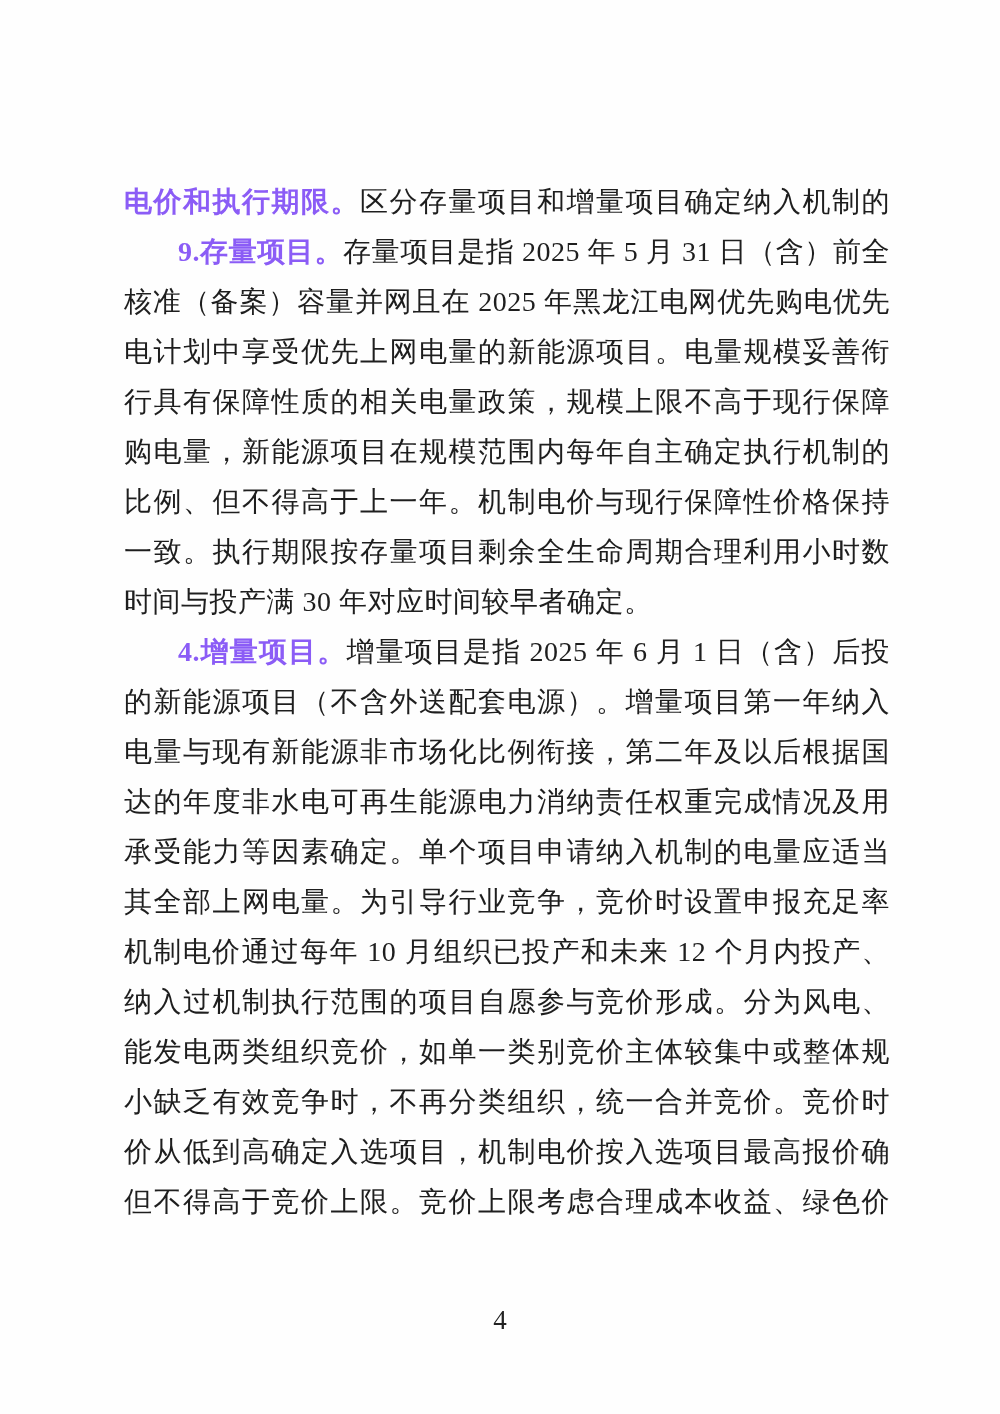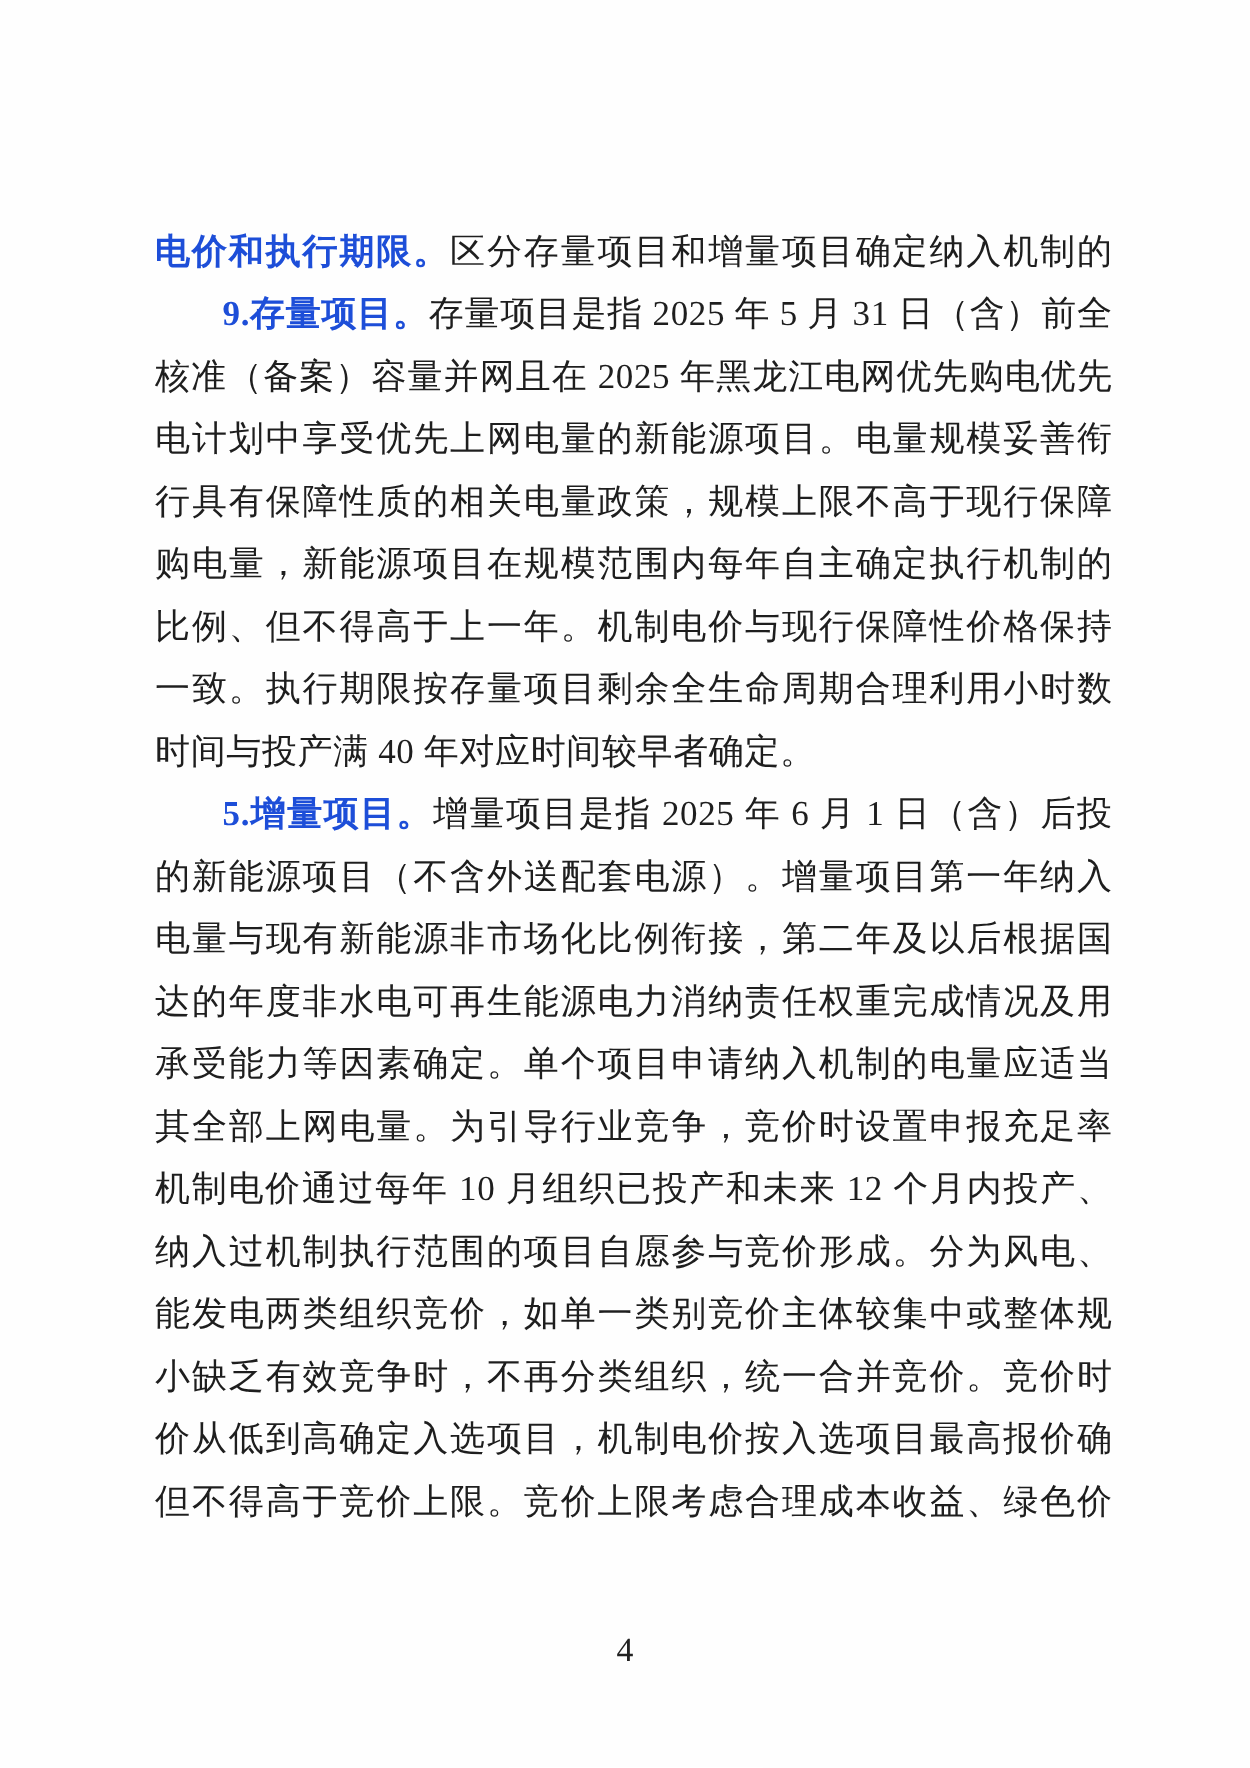--- a/index.html
+++ b/index.html
@@ -34,21 +34,21 @@
     overflow: hidden;
   }
   .line.para-end {
     text-align-last: left;
   }
   .line.indent {
     text-indent: 54px;
   }
   .lead {
     font-weight: 700;
-    color: #1d4ed8;
+    color: #8b5cf6;
   }
   .page-num {
     position: absolute;
     top: 1300px;
     left: 0;
     width: 100%;
     text-align: center;
     font-size: 27px;
     line-height: 40px;
     color: #222222;
@@ -62,23 +62,23 @@
 
     <div class="line"><span class="lead">电价和执行期限。</span><span>区分存量项目和增量项目确定纳入机制的电量</span></div>
 
     <div class="line indent"><span class="lead">9.存量项目。</span><span>存量项目是指 2025 年 5 月 31 日（含）前全部</span></div>
     <div class="line"><span>核准（备案）容量并网且在 2025 年黑龙江电网优先购电优先发</span></div>
     <div class="line"><span>电计划中享受优先上网电量的新能源项目。电量规模妥善衔接现</span></div>
     <div class="line"><span>行具有保障性质的相关电量政策，规模上限不高于现行保障性收</span></div>
     <div class="line"><span>购电量，新能源项目在规模范围内每年自主确定执行机制的电量</span></div>
     <div class="line"><span>比例、但不得高于上一年。机制电价与现行保障性价格保持</span></div>
     <div class="line"><span>一致。执行期限按存量项目剩余全生命周期合理利用小时数对应</span></div>
-    <div class="line para-end"><span>时间与投产满 40 年对应时间较早者确定。</span></div>
+    <div class="line para-end"><span>时间与投产满 30 年对应时间较早者确定。</span></div>
 
-    <div class="line indent"><span class="lead">5.增量项目。</span><span>增量项目是指 2025 年 6 月 1 日（含）后投产</span></div>
+    <div class="line indent"><span class="lead">4.增量项目。</span><span>增量项目是指 2025 年 6 月 1 日（含）后投产</span></div>
     <div class="line"><span>的新能源项目（不含外送配套电源）。增量项目第一年纳入机制</span></div>
     <div class="line"><span>电量与现有新能源非市场化比例衔接，第二年及以后根据国家下</span></div>
     <div class="line"><span>达的年度非水电可再生能源电力消纳责任权重完成情况及用户</span></div>
     <div class="line"><span>承受能力等因素确定。单个项目申请纳入机制的电量应适当低于</span></div>
     <div class="line"><span>其全部上网电量。为引导行业竞争，竞价时设置申报充足率下限。</span></div>
     <div class="line"><span>机制电价通过每年 10 月组织已投产和未来 12 个月内投产、且未</span></div>
     <div class="line"><span>纳入过机制执行范围的项目自愿参与竞价形成。分为风电、太阳</span></div>
     <div class="line"><span>能发电两类组织竞价，如单一类别竞价主体较集中或整体规模较</span></div>
     <div class="line"><span>小缺乏有效竞争时，不再分类组织，统一合并竞价。竞价时按报</span></div>
     <div class="line"><span>价从低到高确定入选项目，机制电价按入选项目最高报价确定，</span></div>

